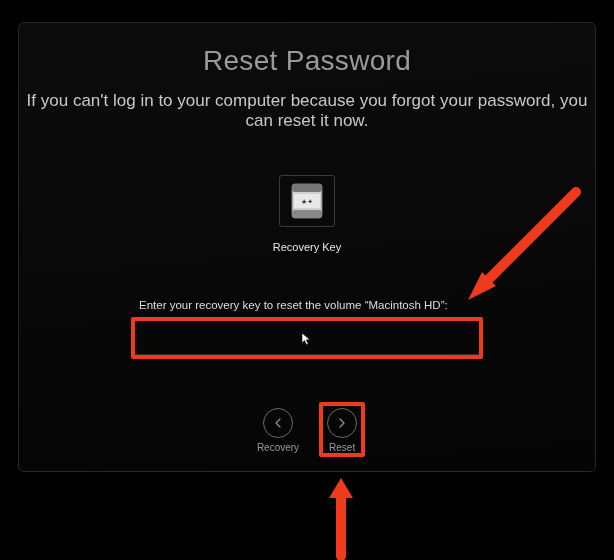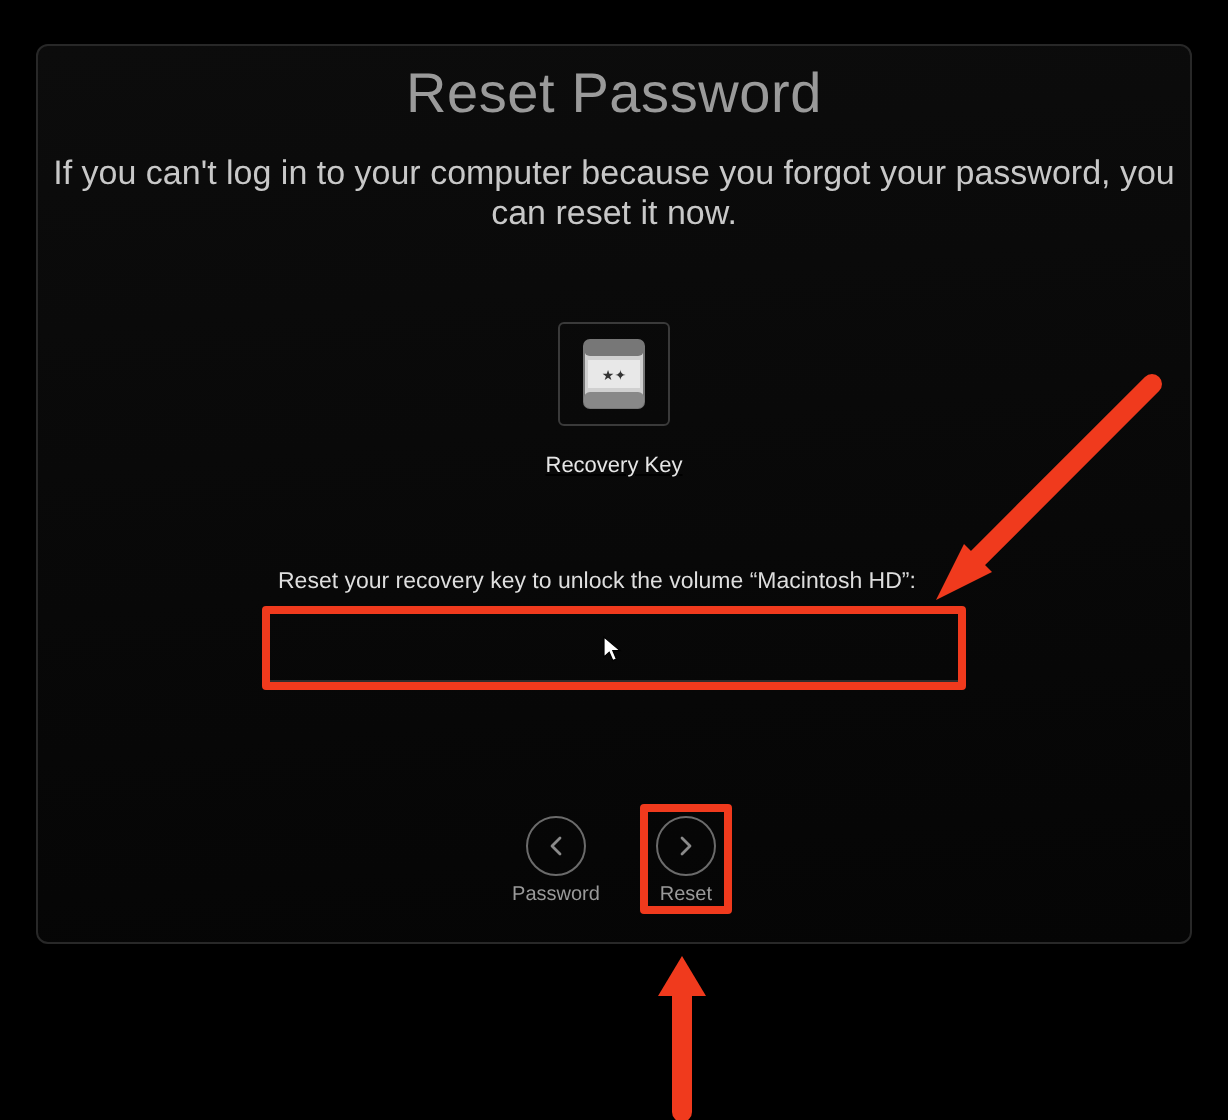--- a/index.html
+++ b/index.html
@@ -13,21 +13,21 @@
   }
   .dialog {
     position: absolute;
     left: 18px;
     top: 22px;
     width: 578px;
     height: 450px;
     background: linear-gradient(175deg, #0c0c0c 0%, #050505 100%);
     border: 1px solid #282828;
     border-radius: 6px;
-    padding-top: 8px;
+    padding-top: 22px;
     text-align: center;
   }
   .title {
     color: #9a9a9a;
     font-size: 28px;
     font-weight: 300;
     letter-spacing: 0.3px;
     margin-bottom: 14px;
   }
   .subtitle {
@@ -150,39 +150,39 @@
         <rect x="1" y="1" width="30" height="34" rx="3" fill="#d0d0d0" stroke="#777" stroke-width="1"></rect>
         <rect x="1" y="1" width="30" height="8" rx="3" fill="#777"></rect>
         <rect x="1" y="27" width="30" height="8" rx="3" fill="#888"></rect>
         <rect x="3" y="11" width="26" height="14" fill="#e8e8e8"></rect>
         <text x="16" y="21" text-anchor="middle" font-size="7" fill="#333" font-family="Arial">★✦</text>
       </svg>
     </div>
     <div class="key-label">Recovery Key</div>
   </div>
 
-  <div class="prompt">Reset your recovery key to unlock the volume “Macintosh HD”:</div>
+  <div class="prompt">Enter your recovery key to reset the volume “Macintosh HD”:</div>
 
   <div class="input-wrap">
     <input type="text" value="" style="">
     <span class="cursor-pointer">
       <svg width="12" height="14" viewBox="0 0 12 14">
         <path d="M1 1 L1 11 L3.6 8.6 L5.4 12.8 L7.2 12 L5.4 7.8 L9 7.8 Z" fill="#fff" stroke="#000" stroke-width="0.6"></path>
       </svg>
     </span>
   </div>
 
   <div class="buttons">
     <div class="btn">
       <div class="btn-circle">
         <svg width="14" height="14" viewBox="0 0 14 14">
           <path d="M9 3 L5 7 L9 11" stroke="#8a8a8a" stroke-width="1.4" fill="none" stroke-linecap="round" stroke-linejoin="round"></path>
         </svg>
       </div>
-      <div class="btn-label">Password</div>
+      <div class="btn-label">Recovery</div>
     </div>
     <div class="btn">
       <div class="btn-highlight"></div>
       <div class="btn-circle">
         <svg width="14" height="14" viewBox="0 0 14 14">
           <path d="M5 3 L9 7 L5 11" stroke="#8a8a8a" stroke-width="1.4" fill="none" stroke-linecap="round" stroke-linejoin="round"></path>
         </svg>
       </div>
       <div class="btn-label">Reset</div>
     </div>

